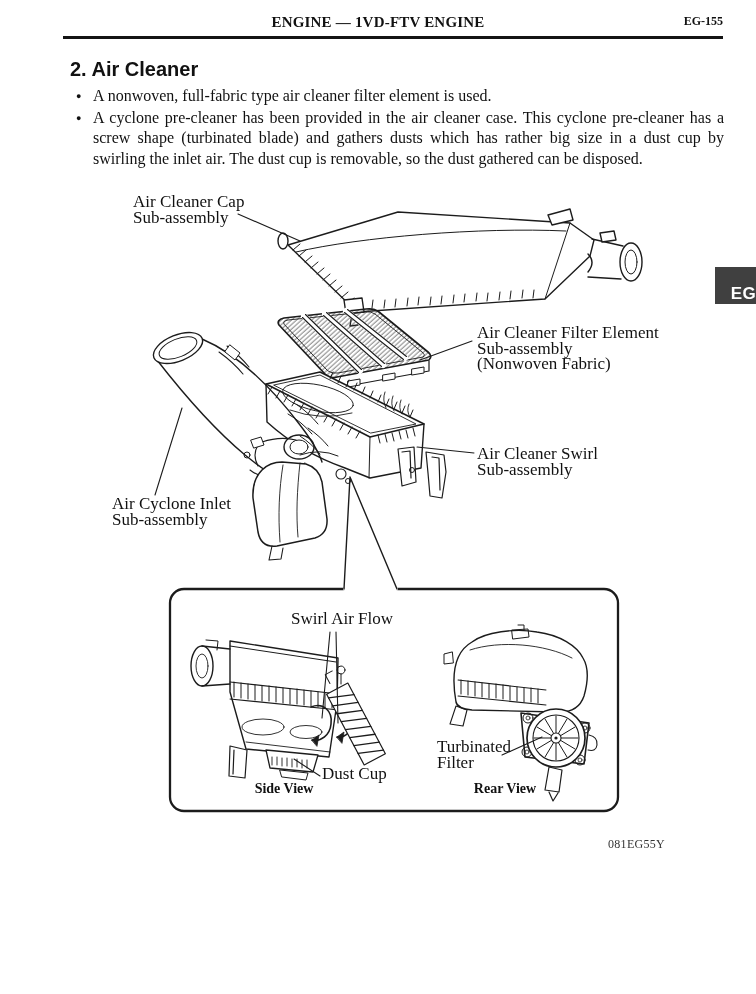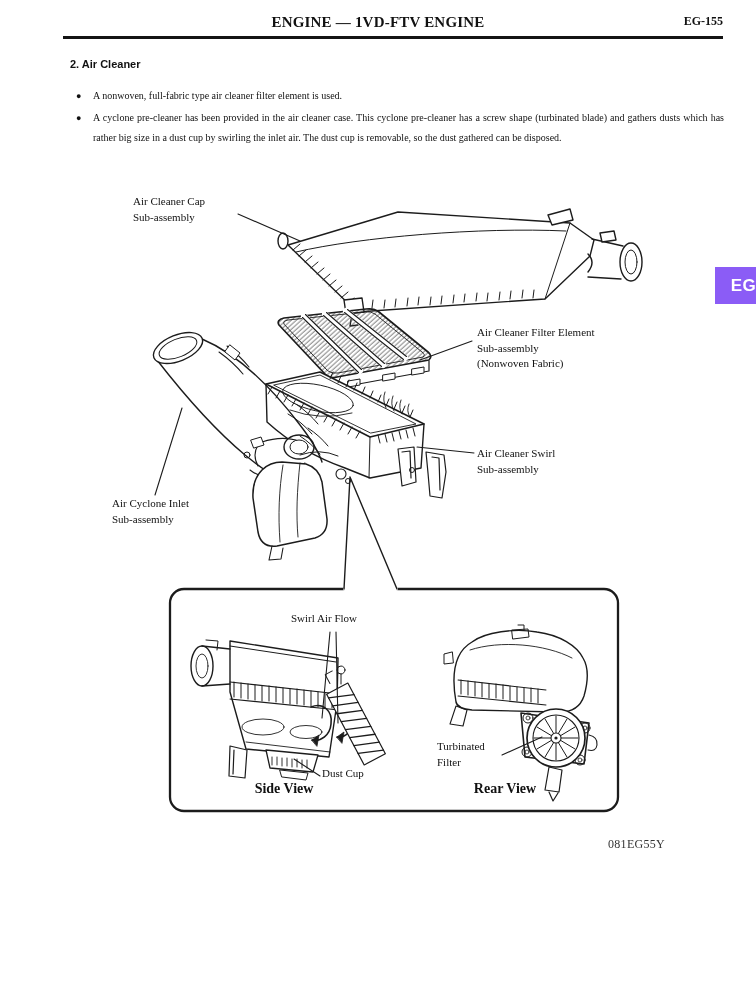--- a/index.html
+++ b/index.html
@@ -4,32 +4,32 @@
 <style>
   html,body{margin:0;padding:0;background:#fff;}
   .page{position:relative;width:756px;height:994px;background:#ffffff;overflow:hidden;
         font-family:"Liberation Serif", serif;color:#111;}
   
   .hdr-title{position:absolute;top:14px;left:0;width:756px;text-align:center;
              font-weight:bold;font-size:15px;letter-spacing:.2px;}
   .hdr-page{position:absolute;top:14px;right:33px;font-weight:bold;font-size:12px;}
   .hdr-rule{position:absolute;top:36px;left:63px;width:660px;height:3px;background:#141414;}
   
-  .eg-tab{position:absolute;top:267px;left:715px;width:41px;height:37px;background:#8b5cf6;
-          display:flex;align-items:center;justify-content:center;padding-left:16px;box-sizing:border-box;}
+  .eg-tab{position:absolute;top:267px;left:715px;width:41px;height:37px;background:#404040;
+          display:flex;align-items:flex-end;justify-content:center;padding-left:16px;box-sizing:border-box;}
   .eg-tab span{color:#fff;font-family:"Liberation Sans",sans-serif;font-weight:bold;font-size:17px;letter-spacing:.5px;}
   
   .sec-title{position:absolute;top:58px;left:70px;font-family:"Liberation Sans",sans-serif;
-             font-weight:bold;font-size:11px;}
+             font-weight:bold;font-size:20px;}
   .bullets{position:absolute;top:86px;left:76px;width:648px;}
   .bullet-row{display:flex;margin-bottom:1px;}
   .bullet-dot{width:17px;flex:0 0 17px;font-size:9px;line-height:20px;}
-  .bullet-text{flex:1;font-size:10px;line-height:20.5px;text-align:justify;}
-  
-  .lbl{position:absolute;font-size:11px;line-height:15.5px;white-space:pre-line;}
+  .bullet-text{flex:1;font-size:16px;line-height:20.5px;text-align:justify;}
+  
+  .lbl{position:absolute;font-size:17px;line-height:15.5px;white-space:pre-line;}
   .lbl.b{font-weight:bold;font-size:14px;}
   .lbl.ctr{text-align:center;}
   .caption{position:absolute;top:818px;left:170px;width:448px;text-align:center;
            font-weight:bold;font-size:14.5px;}
   .figcode{position:absolute;top:837px;left:608px;font-size:12px;letter-spacing:.3px;color:#333;}
   svg.art{position:absolute;top:0;left:0;}
 </style>
 </head>
 <body>
 

